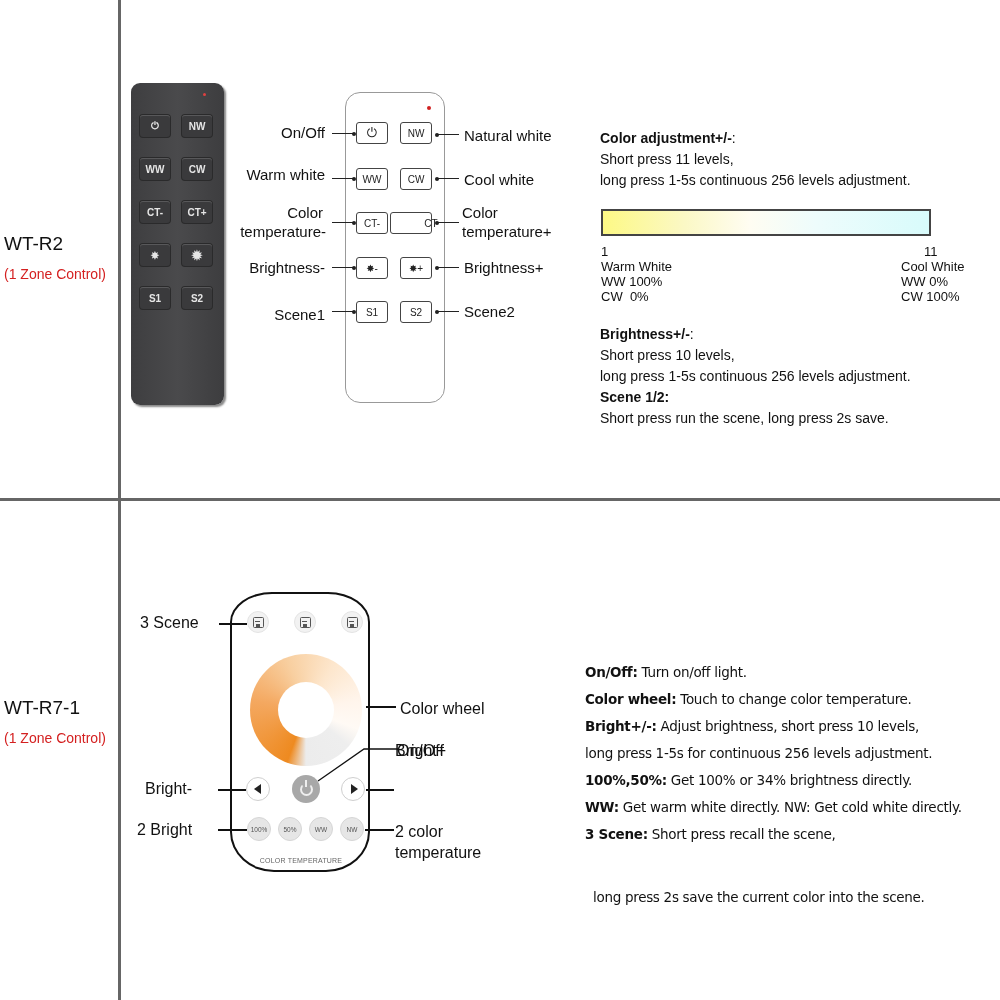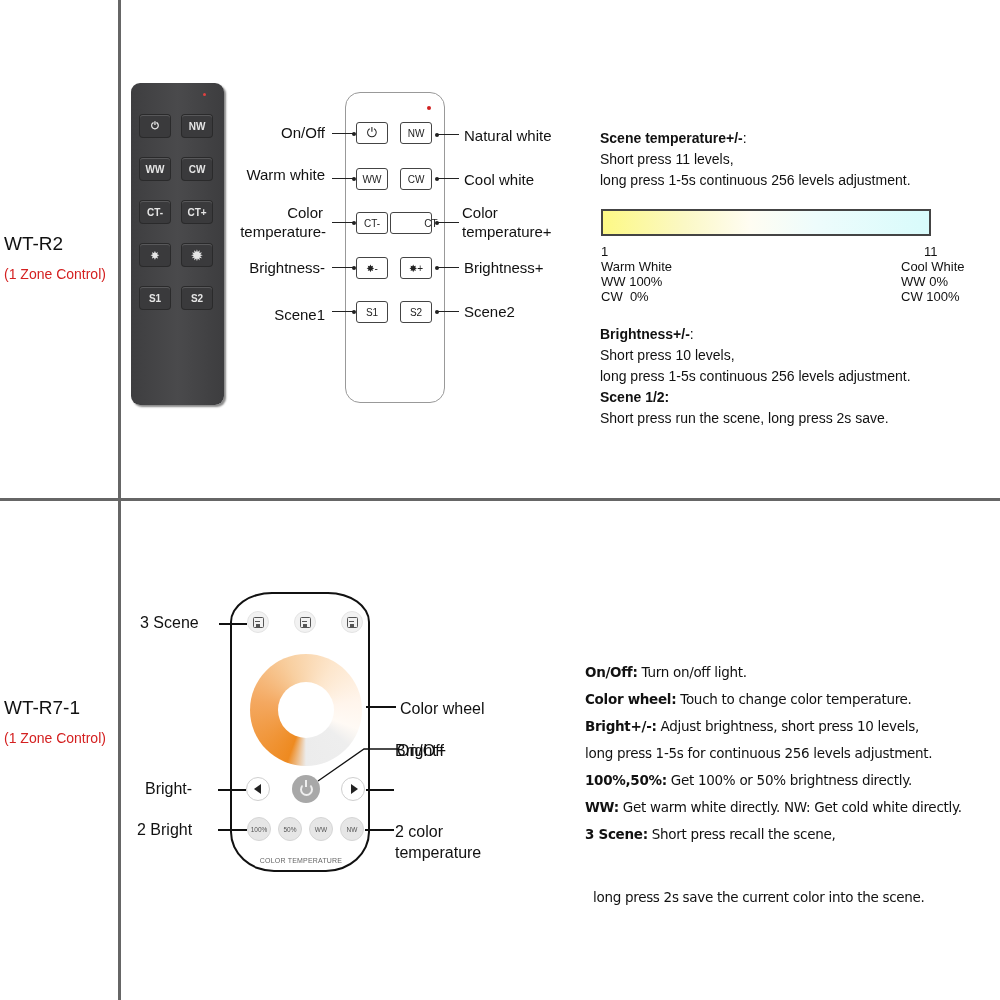--- a/index.html
+++ b/index.html
@@ -139,21 +139,21 @@
   <div class="lbl" style="left:464px;top:171px;">Cool white</div>
   <div class="lbl" style="left:462px;top:204px;">Color</div>
   <div class="lbl" style="left:462px;top:223px;">temperature+</div>
   <div class="lead toL" style="left:437px;top:222px;width:22px;"></div>
   <div class="lead toL" style="left:437px;top:267px;width:22px;"></div>
   <div class="lbl" style="left:464px;top:259px;">Brightness+</div>
   <div class="lead toL" style="left:437px;top:311px;width:22px;"></div>
   <div class="lbl" style="left:464px;top:303px;">Scene2</div>
 
   <div class="desc" style="top:128px;">
-    <div><b>Scene temperature+/-</b><span>:</span></div>
+    <div><b>Color adjustment+/-</b><span>:</span></div>
     <div>Short press 11 levels,</div>
     <div>long press 1-5s continuous 256 levels adjustment.</div>
   </div>
 
   <div class="gbar"></div>
 
   <div class="scale" style="left:601px;top:244px;">
     <div>1</div>
     <div>Warm White</div>
     <div>WW 100%</div>
@@ -233,18 +233,18 @@
 
   <div class="lead2" style="left:365px;top:829px;width:29px;"></div>
   <div class="lbl2" style="left:395px;top:822px;">2 color</div>
   <div class="lbl2" style="left:395px;top:843px;">temperature</div>
 
   <div class="desc2" style="top:659px;">
     <div><b>On/Off:</b><span> Turn on/off light.</span></div>
     <div><b>Color wheel:</b><span> Touch to change color temperature.</span></div>
     <div><b>Bright+/-:</b><span> Adjust brightness, short press 10 levels,</span></div>
     <div><b></b><span>long press 1-5s for continuous  256 levels adjustment.</span></div>
-    <div><b>100%,50%:</b><span> Get 100% or 50% brightness directly.</span></div>
+    <div><b>100%,50%:</b><span> Get 100% or 34% brightness directly.</span></div>
     <div><b>WW:</b><span> Get warm white directly. NW: Get cold white directly.</span></div>
     <div><b>3 Scene:</b><span> Short press recall the scene,</span></div>
     <div style="white-space:pre;margin-top:36px;"><b></b><span>  long press 2s save the current color into the scene.</span></div>
   </div>
 </section>
 
 </body></html>

